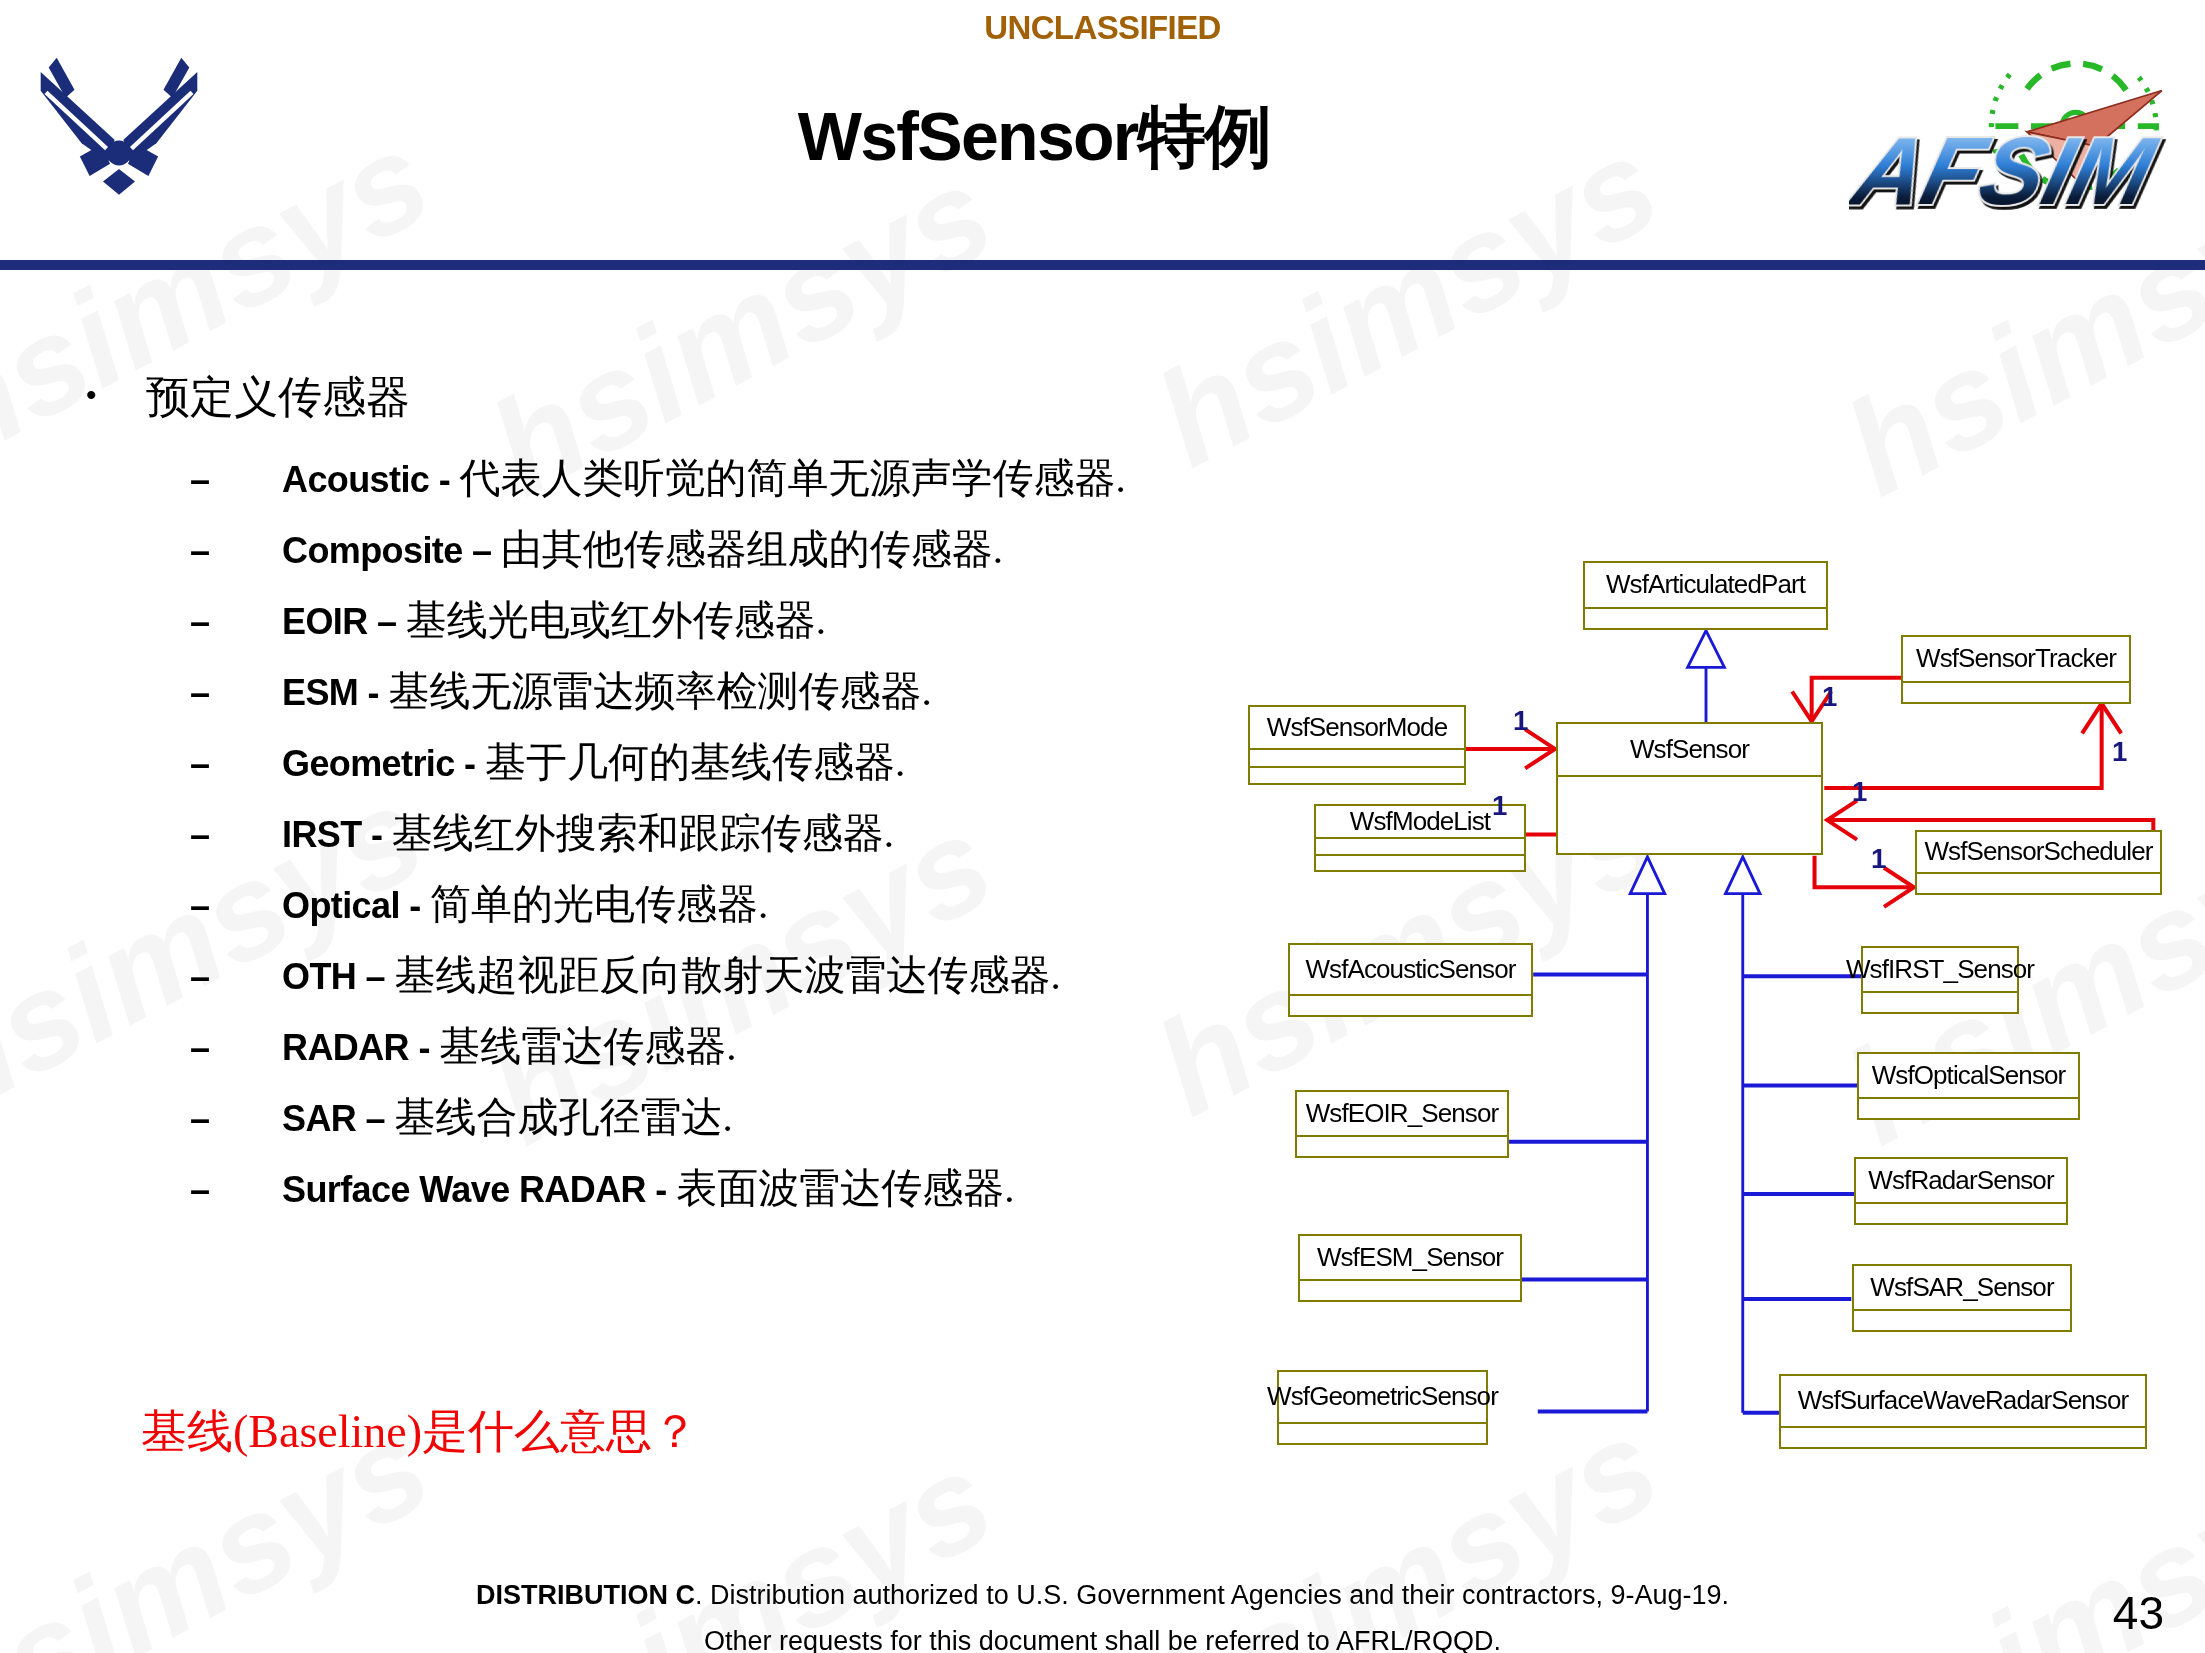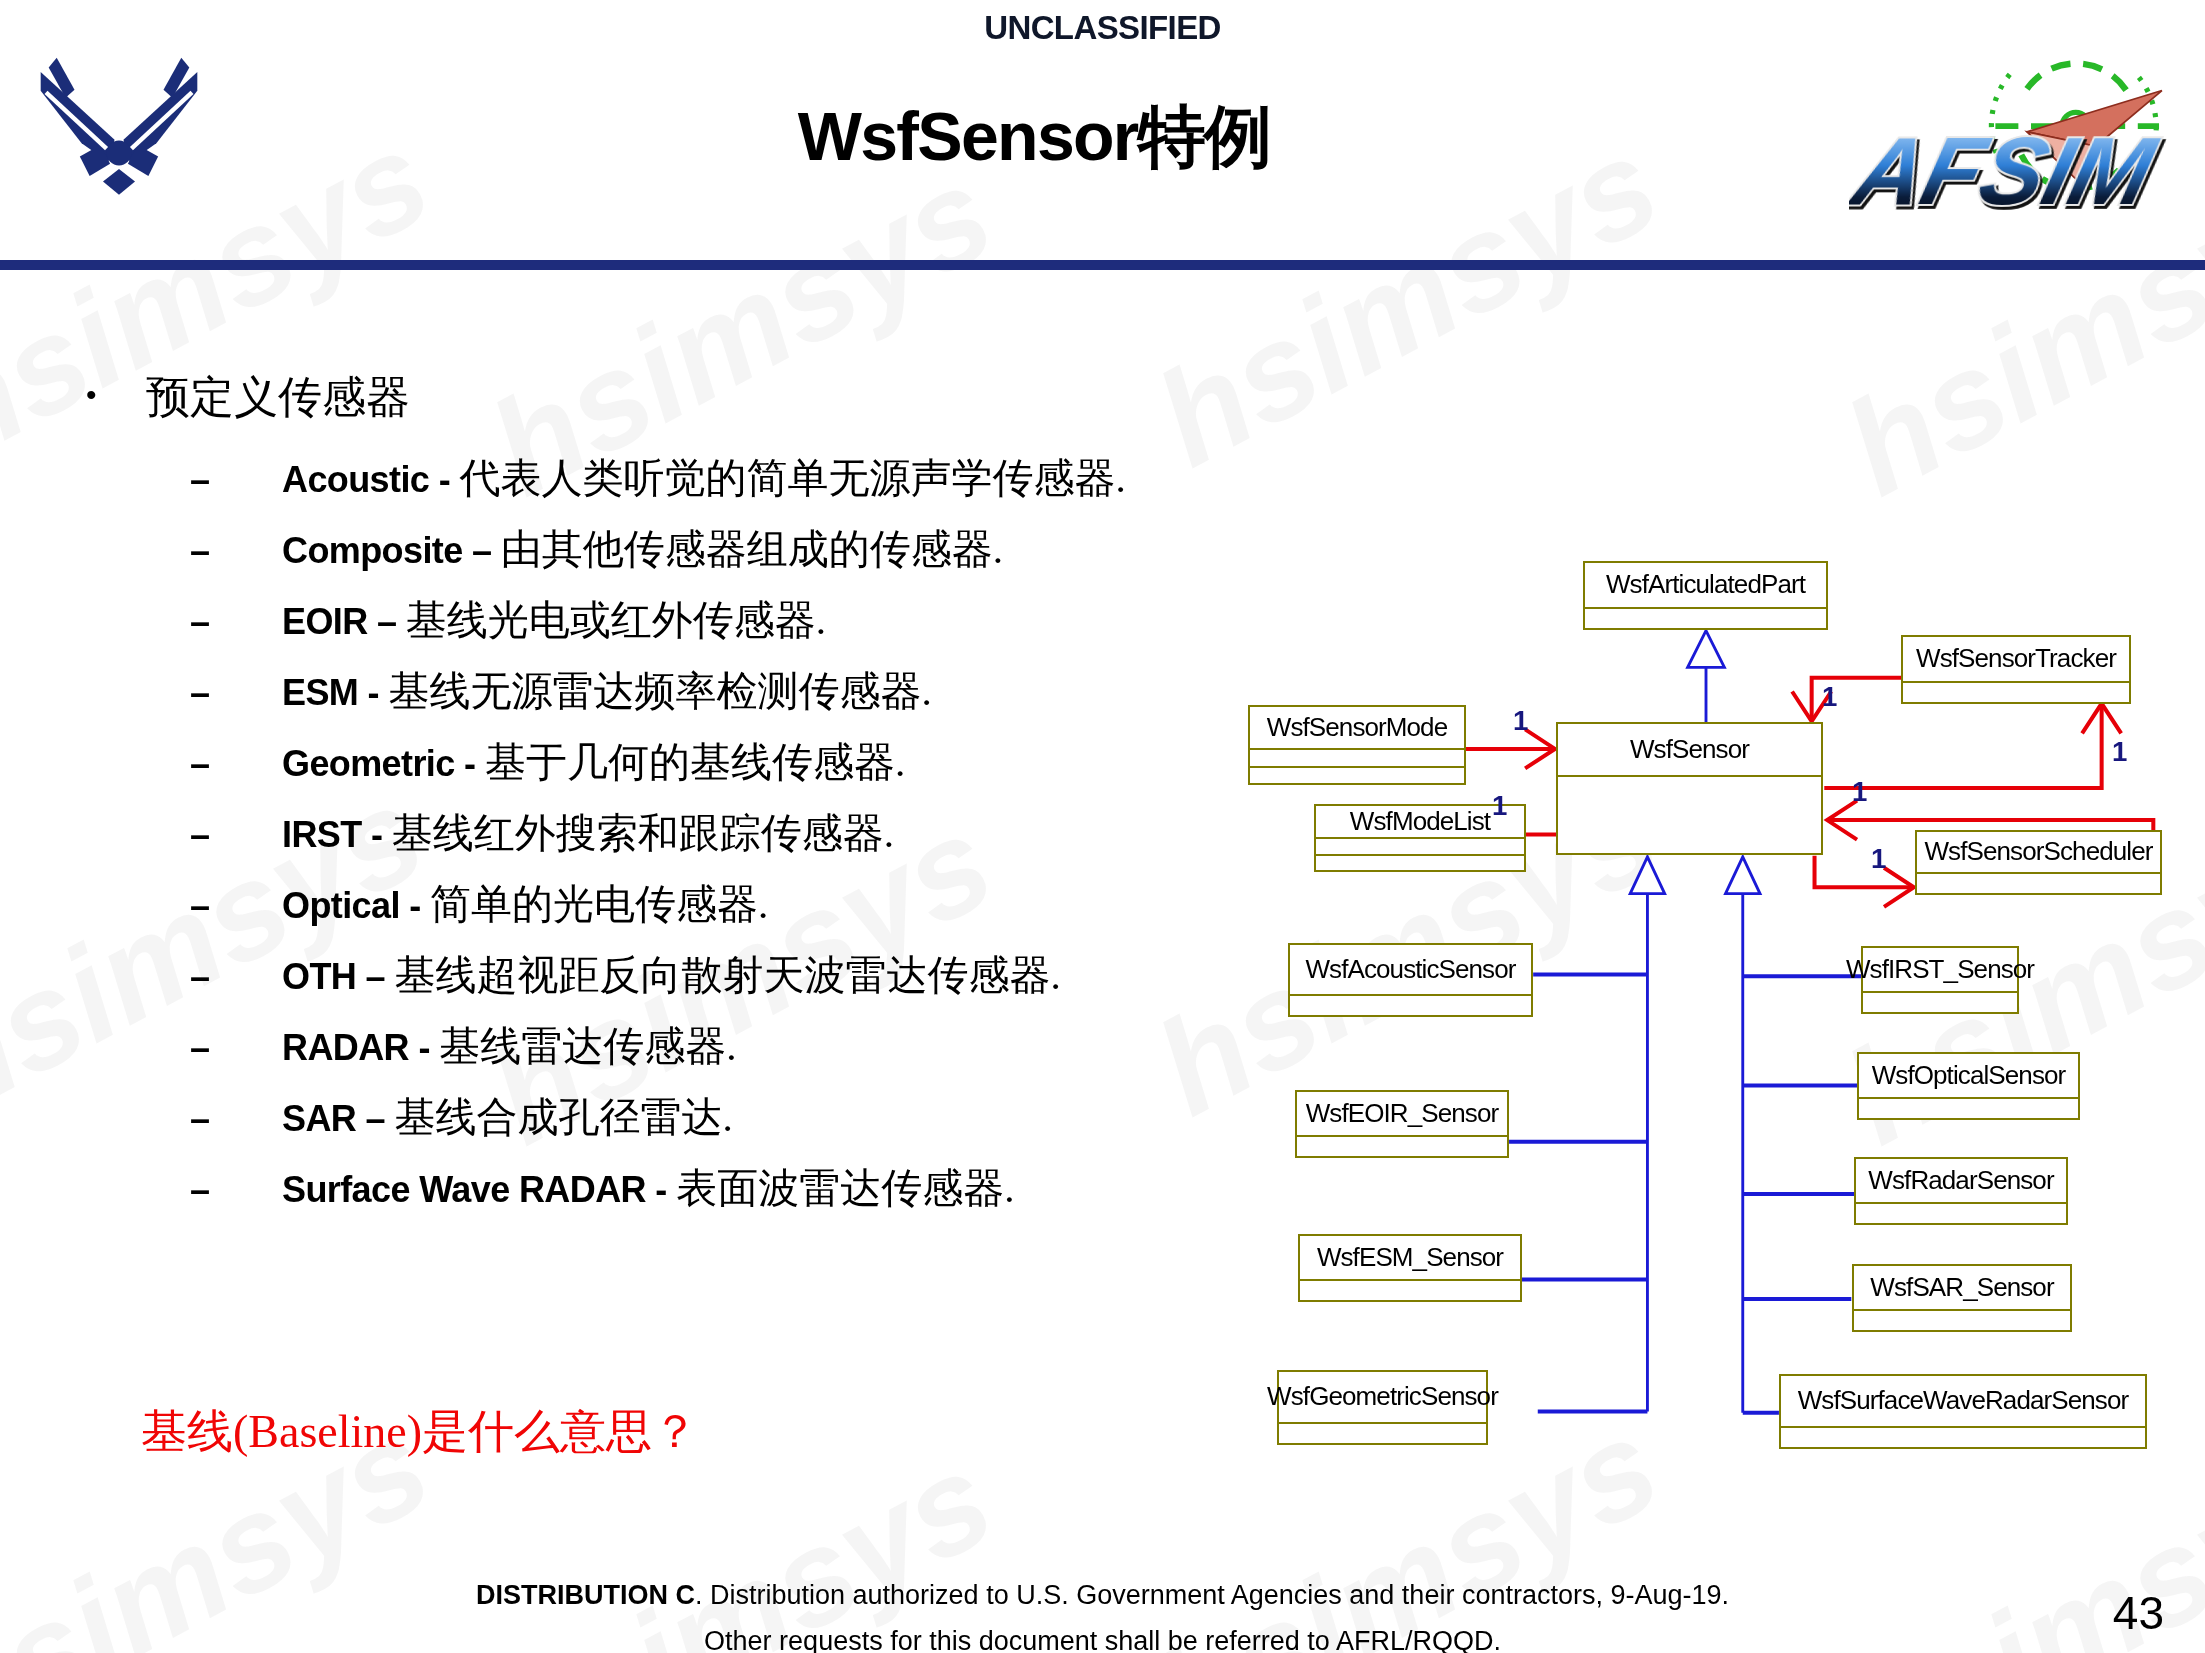--- a/index.html
+++ b/index.html
@@ -1,21 +1,21 @@
 <!DOCTYPE html>
 <html style="font-size:9.2px"><head>
 <meta charset="utf-8">
 <style>
   html,body{margin:0;padding:0;background:#ffffff;}
   #slide{position:relative;width:2205px;height:1654px;background:#ffffff;overflow:hidden;
          font-family:"Liberation Sans",sans-serif;}
   .wm{position:absolute;font-size:135px;font-style:italic;font-weight:bold;
       color:rgba(80,80,80,0.055);transform:rotate(-28deg);white-space:nowrap;z-index:0;}
   .classification{position:absolute;top:9.2px;left:0;width:100%;text-align:center;
-      font-size:33px;font-weight:bold;letter-spacing:-0.6px;color:#0f172a;z-index:2;}
+      font-size:33px;font-weight:bold;letter-spacing:-0.6px;color:#a16207;z-index:2;}
   .slide-title{position:absolute;top:92px;left:1034px;transform:translateX(-50%);
       font-size:68px;font-weight:bold;letter-spacing:-1.7px;color:#000;white-space:nowrap;z-index:2;}
   .blue-bar{position:absolute;top:260px;left:0;width:100%;height:10.3px;background:#1e2c7c;z-index:2;}
   .usaf-logo{position:absolute;left:30px;top:47px;z-index:2;}
   .afsim-logo{position:absolute;left:1849px;top:40px;z-index:2;}
   
   .main-bullet{position:absolute;left:86px;top:368px;font-size:44px;
       font-family:"Liberation Serif",serif;color:#000;z-index:2;white-space:nowrap;}
   .main-bullet .dot{display:inline-block;width:60px;font-family:"Liberation Sans",sans-serif;
       font-size:30px;vertical-align:6.9px;}

